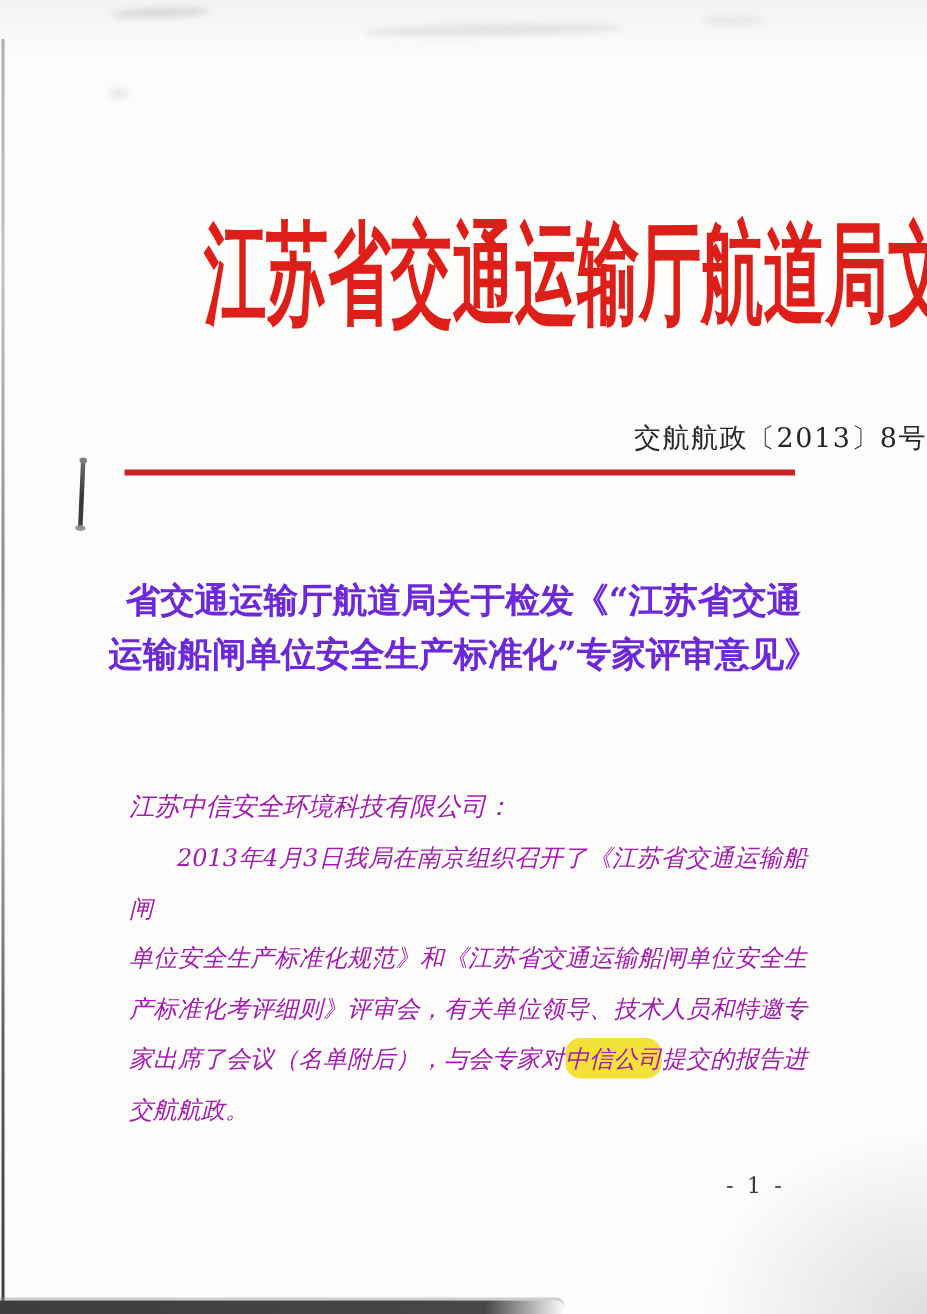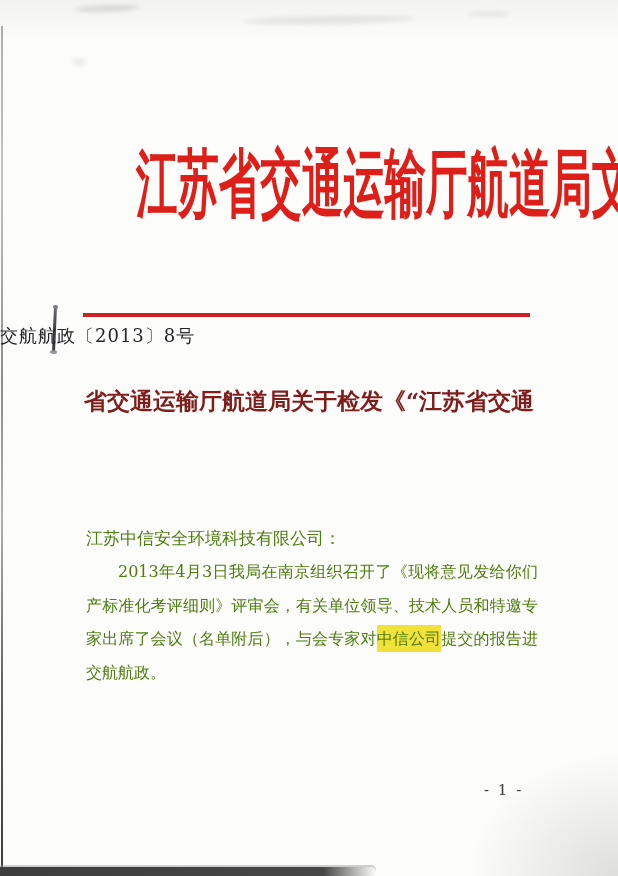--- a/index.html
+++ b/index.html
@@ -23,33 +23,33 @@
     background:linear-gradient(to right,#3d3d3d 0%,#474747 86%,rgba(70,70,70,0) 100%);
     box-shadow:0 -2px 0 rgba(150,150,150,.45);}
   .ink-mark{position:absolute;left:53px;top:307px;width:3px;height:45px;border-radius:2px;
     background:linear-gradient(to bottom,#6b6f73,#33363a 55%,#3c4044);transform:rotate(2.5deg);}
   .ink-mark::before{content:"";position:absolute;top:-2px;left:-1px;width:5px;height:4px;border-radius:50%;background:#7a7e82;}
   .ink-mark::after{content:"";position:absolute;bottom:-2px;left:-2px;width:7px;height:4px;border-radius:50%;background:#8b8f93;opacity:.9;}
 
   .red-header{position:absolute;top:140px;left:0;width:100%;text-align:center;margin:0;
     font-size:74px;line-height:86px;font-weight:bold;color:#dd1e19;white-space:nowrap;
     transform:scaleX(0.56);transform-origin:50% 50%;}
-  .doc-number{position:absolute;top:280px;left:0;width:100%;text-align:left;
-    font-size:18px;letter-spacing:1px;color:#26262a;font-weight:500;margin-top:44px;}
+  .doc-number{position:absolute;top:280px;left:0;width:100%;text-align:right;
+    font-size:18px;letter-spacing:1px;color:#26262a;font-weight:500;}
   .red-line{position:absolute;top:313px;left:83px;width:447px;height:4px;background:#ce2127;}
 
   .doc-title{position:absolute;top:383px;left:59px;width:500px;text-align:center;margin:0;
-    font-size:23px;font-weight:bold;color:#7f1d1d;line-height:36px;}
+    font-size:23px;font-weight:bold;color:#6d28d9;line-height:36px;}
 
-  .body-block{position:absolute;top:521px;left:86px;width:452px;color:#4d7c0f;}
+  .body-block{position:absolute;top:521px;left:86px;width:452px;color:#a21caf;font-style:italic;}
   .addressee{font-size:17px;line-height:34px;text-align:left;}
   .body-line{font-size:16px;line-height:33.5px;text-align:justify;text-align-last:justify;}
   .body-line.first{text-indent:32px;}
   .body-line.last{text-align:left;text-align-last:left;}
-  .hl{background:#f1e138;padding:4px 0;}
+  .hl{background:#f1e138;padding:4px 0;border-radius:10px;}
 
   .page-number{position:absolute;top:781px;left:484px;font-size:15px;letter-spacing:2px;color:#3a3a3c;}
 </style>
 </head>
 <body>
 
 <div class="page">
 
   <div class="shade-top"></div>
   <div class="shade-bottom-right"></div>
@@ -62,26 +62,28 @@
   <div class="ink-mark"></div>
 
   <h1 class="red-header">江苏省交通运输厅航道局文件</h1>
 
   <div class="doc-number">交航航政〔2013〕8号</div>
 
   <div class="red-line"></div>
 
   <h2 class="doc-title">
     <div>省交通运输厅航道局关于检发《“江苏省交通</div>
+    <div>运输船闸单位安全生产标准化”专家评审意见》</div>
   </h2>
 
   <div class="body-block">
     <div class="addressee">江苏中信安全环境科技有限公司：</div>
 
-    <div class="body-line first">2013年4月3日我局在南京组织召开了《现将意见发给你们</div>
+    <div class="body-line first">2013年4月3日我局在南京组织召开了《江苏省交通运输船闸</div>
+    <div class="body-line">单位安全生产标准化规范》和《江苏省交通运输船闸单位安全生</div>
     <div class="body-line">产标准化考评细则》评审会，有关单位领导、技术人员和特邀专</div>
     <div class="body-line"><span>家出席了会议（名单附后），与会专家对</span><span class="hl">中信公司</span><span>提交的报告进</span></div>
     <div class="body-line last">交航航政。</div>
   </div>
 
   <div class="page-number">- 1 -</div>
 
 </div>
 
 </body></html>

